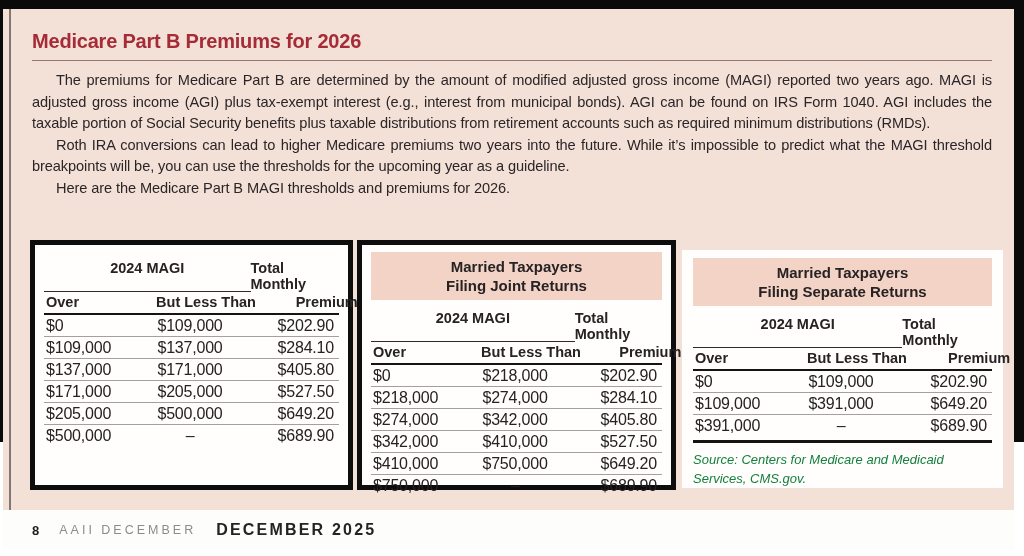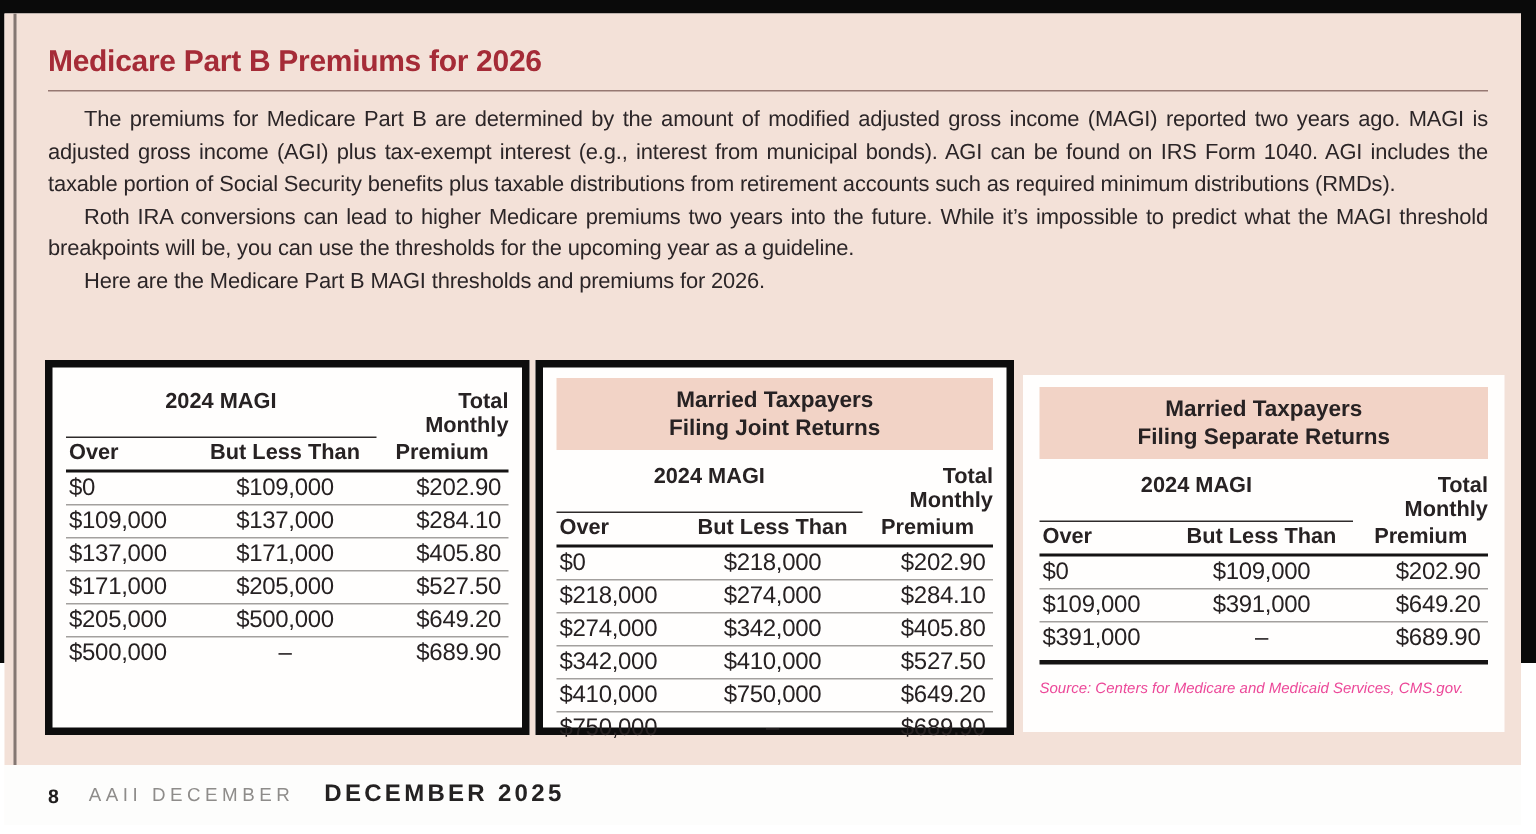--- a/index.html
+++ b/index.html
@@ -23,33 +23,33 @@
   .pos2 { left:354px; top:231px; width:319px; height:250px; }
   .pos3 { left:679px; top:241px; width:321px; height:238px; }
 
   .band { background:#f2d3c6; text-align:center; font-weight:bold; font-size:15px; color:#272223; margin-top:2px; padding:5px 0; }
   .band div { line-height:19px; }
   .pos1 .band { padding:6px 0; }
 
   .cols { display:grid; grid-template-columns:29% 41% 30%; }
   .hrowA { display:grid; grid-template-columns:70% 30%; margin-top:10px; }
   .magi { text-align:center; font-weight:bold; font-size:14.5px; color:#272223; border-bottom:1.5px solid #2e2a2a; padding-bottom:1px; }
-  .tm   { text-align:right; font-weight:bold; font-size:14.5px; color:#272223; }
-  .hrowB { padding:2px 0 3px 0; border-bottom:2.5px solid #151313; }
+  .tm   { text-align:left; font-weight:bold; font-size:14.5px; color:#272223; }
+  .hrowB { padding:2px 0 3px 0; border-bottom:2.5px solid #151313;gap:16px; }
   .hrowB div { font-weight:bold; font-size:14.5px; color:#272223; }
   .c1 { text-align:left; padding-left:2px; }
   .c2 { text-align:center; }
   .c3 { text-align:right; padding-right:5px; }
   .c3h { text-align:center; }
 
   .drow { height:22px; align-items:center; border-bottom:1px solid #a3a09e; font-size:16px; color:#262122; letter-spacing:-0.2px; }
   .drow:last-child { border-bottom:none; }
 
   .source-rule { border-top:3px solid #151313; margin-top:3px; }
-  .source-note { margin-top:7px; font-style:italic; font-size:10px; line-height:19px; color:#ec4899; }
+  .source-note { margin-top:7px; font-style:italic; font-size:13px; line-height:19px; color:#15803d; }
 
   .footer { position:absolute; left:0; right:0; top:501px; bottom:0; background:#fdfdfc; display:flex; align-items:center; padding-left:29px; }
   .page-num { font-weight:bold; font-size:13px; color:#1f1d1d; }
   .journal-name { margin-left:20px; font-size:12.5px; color:#8e8c8a; letter-spacing:3px; }
   .issue-date { margin-left:20px; font-weight:bold; font-size:16px; color:#242222; letter-spacing:2.2px; }
 </style>
 </head>
 <body>
 
 <div class="page">

